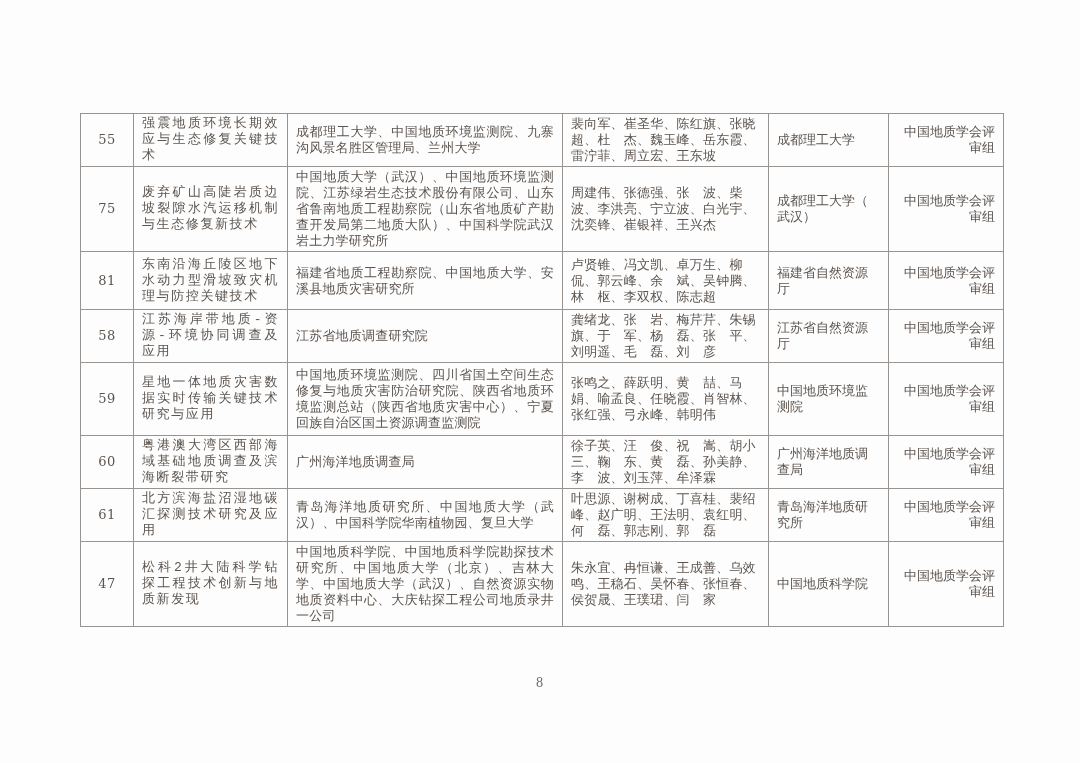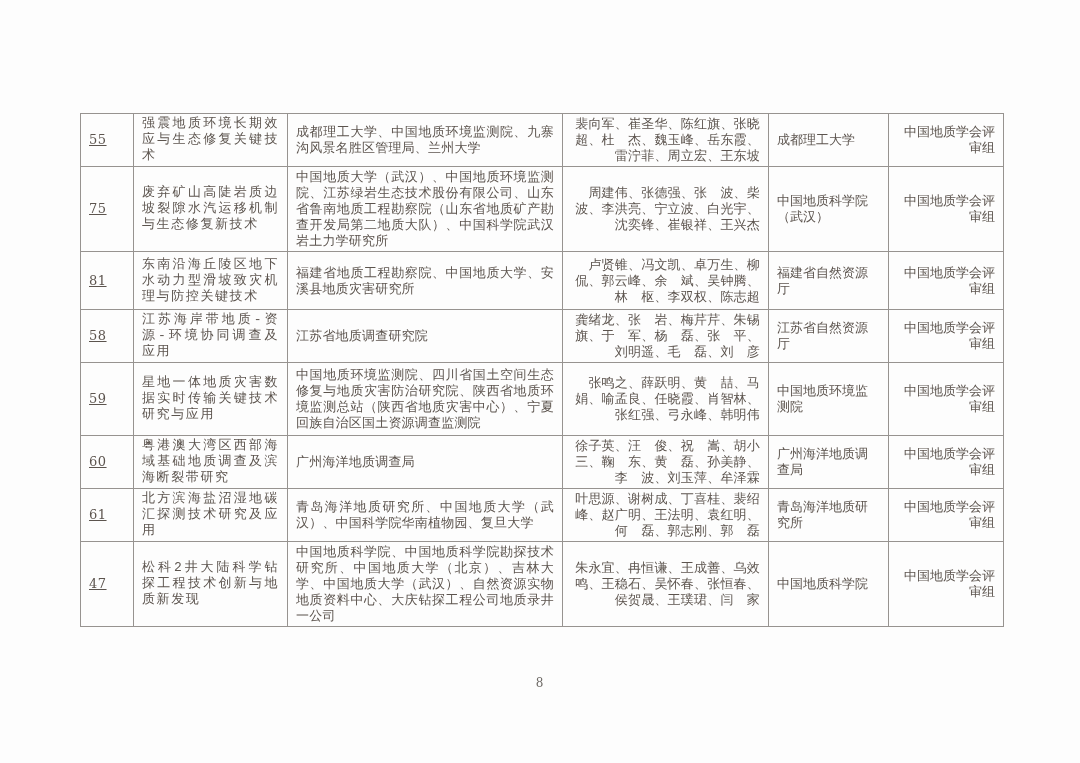--- a/index.html
+++ b/index.html
@@ -25,24 +25,24 @@
   }
   table.award td {
     border: 1px solid #979390;
     vertical-align: middle;
     padding: 2px 8px;
     font-size: 13px;
     line-height: 16px;
     overflow: hidden;
   }
   td.c-no {
+    text-align: center;
     font-size: 13.5px;
     letter-spacing: 0.5px;
     padding: 2px 2px;
-    text-decoration: underline;
   }
   td.c-title {
     font-size: 12px;
     letter-spacing: 1.6px;
     line-height: 17px;
     padding: 2px 7px;
     text-align: justify;
     font-family: Liberation Mono, monospace;
   }
   td.c-inst {
@@ -50,21 +50,20 @@
     letter-spacing: 0.2px;
     line-height: 15.5px;
     padding: 2px 8px;
     text-align: justify;
   }
   td.c-people {
     font-size: 12px;
     letter-spacing: 0.2px;
     line-height: 15.5px;
     padding: 2px 6px;
-    text-align: right;
   }
   td.c-org {
     font-size: 13px;
     line-height: 17px;
     padding: 2px 8px;
     line-break: anywhere;
   }
   td.c-review {
     text-align: right;
     font-size: 13px;
@@ -102,21 +101,21 @@
         <td class="c-inst">成都理工大学、中国地质环境监测院、九寨沟风景名胜区管理局、兰州大学</td>
         <td class="c-people">裴向军、崔圣华、陈红旗、张晓超、杜　杰、魏玉峰、岳东霞、雷泞菲、周立宏、王东坡</td>
         <td class="c-org">成都理工大学</td>
         <td class="c-review">中国地质学会评审组</td>
       </tr>
       <tr style="height:79px">
         <td class="c-no">75</td>
         <td class="c-title">废弃矿山高陡岩质边坡裂隙水汽运移机制与生态修复新技术</td>
         <td class="c-inst">中国地质大学（武汉）、中国地质环境监测院、江苏绿岩生态技术股份有限公司、山东省鲁南地质工程勘察院（山东省地质矿产勘查开发局第二地质大队）、中国科学院武汉岩土力学研究所</td>
         <td class="c-people">周建伟、张德强、张　波、柴　波、李洪亮、宁立波、白光宇、沈奕锋、崔银祥、王兴杰</td>
-        <td class="c-org">中国地质科学院（武汉）</td>
+        <td class="c-org">成都理工大学（武汉）</td>
         <td class="c-review">中国地质学会评审组</td>
       </tr>
       <tr style="height:58px">
         <td class="c-no">81</td>
         <td class="c-title">东南沿海丘陵区地下水动力型滑坡致灾机理与防控关键技术</td>
         <td class="c-inst">福建省地质工程勘察院、中国地质大学、安溪县地质灾害研究所</td>
         <td class="c-people">卢贤锥、冯文凯、卓万生、柳　侃、郭云峰、余　斌、吴钟腾、林　枢、李双权、陈志超</td>
         <td class="c-org">福建省自然资源厅</td>
         <td class="c-review">中国地质学会评审组</td>
       </tr>

